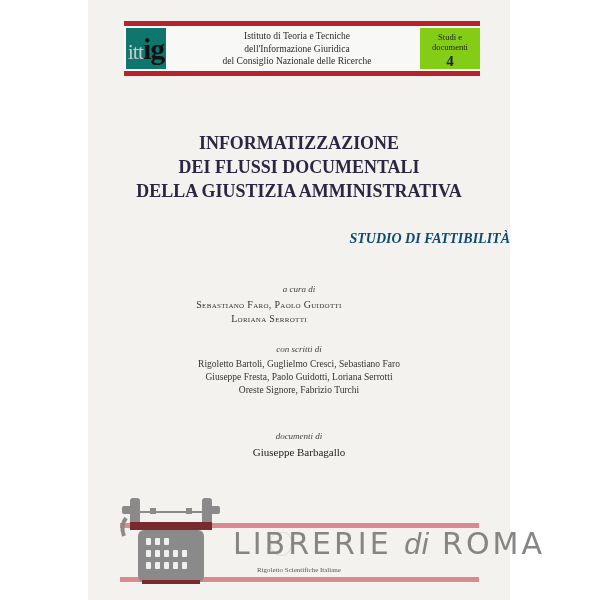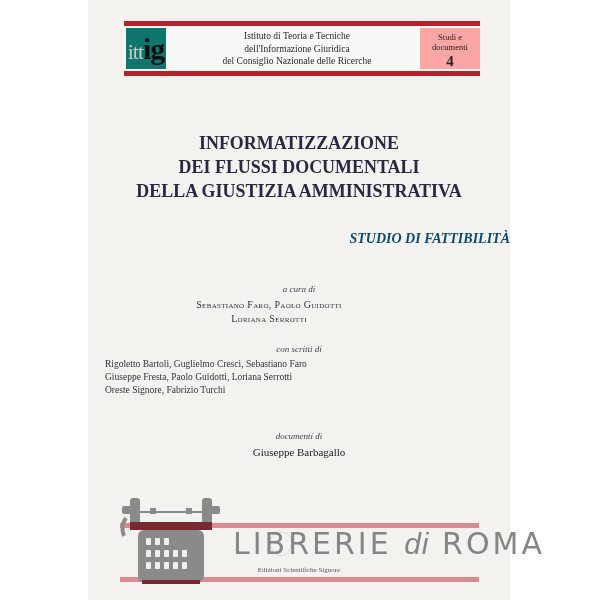--- a/index.html
+++ b/index.html
@@ -24,21 +24,21 @@
       background: #0f766e; font-size: 30px; line-height: 41px; text-align: center;
       letter-spacing: -1px;
     }
     .logo .it { color: #c8c8c8; font-size: 22px; }
     .logo .ig { color: #111; font-weight: bold; }
     .inst {
       position: absolute; left: 48px; top: 4px; width: 250px; text-align: center;
       font-size: 9.5px; line-height: 12.5px; color: #2a2a2a;
     }
     .series {
-      position: absolute; right: 0; top: 2px; width: 60px; height: 41px; background: #fca5a5;
+      position: absolute; right: 0; top: 2px; width: 60px; height: 41px; background: #84cc16;
       text-align: center; font-size: 8.5px; line-height: 10px; color: #222; padding-top: 4px; box-sizing: border-box;
     }
     .series .num { font-size: 15px; font-weight: bold; line-height: 17px; margin-top: 1px; display: block; }
 
     .title {
       position: absolute; left: 0; top: 131px; width: 422px; text-align: center;
       color: #2b2642; font-weight: bold; font-size: 19.5px; line-height: 24px;
       transform: scaleX(0.92);
     }
     .subtitle {
@@ -47,22 +47,22 @@
     }
     .smallital {
       position: absolute; left: 0; width: 422px; text-align: center;
       font-style: italic; font-size: 9px; color: #444;
     }
     .names {
       position: absolute; left: 0; width: 362px; text-align: center;
       font-size: 10px; line-height: 14px; color: #333; font-variant: small-caps; letter-spacing: 0.3px;
     }
     .contributors {
-      position: absolute; left: 0; top: 358px; width: 422px; text-align: left;
-      font-size: 9.5px; line-height: 13px; color: #333; padding-left: 17px;
+      position: absolute; left: 0; top: 358px; width: 422px; text-align: center;
+      font-size: 9.5px; line-height: 13px; color: #333;
     }
     .preface-name {
       position: absolute; left: 0; top: 446px; width: 422px; text-align: center;
       font-size: 11px; color: #222;
     }
 
     
     .pub-bar { position: absolute; left: 32px; width: 359px; height: 5px; background: #d98b8f; }
     .pub-bar.top { top: 523px; }
     .pub-bar.bot { top: 577px; }
@@ -125,21 +125,21 @@
     <div>Rigoletto Bartoli, Guglielmo Cresci, Sebastiano Faro</div>
     <div>Giuseppe Fresta, Paolo Guidotti, Loriana Serrotti</div>
     <div>Oreste Signore, Fabrizio Turchi</div>
   </div>
 
   <div class="smallital" style="top:431px;">documenti di</div>
   <div class="preface-name">Giuseppe Barbagallo</div>
 
   <div class="pub-bar top"></div>
   <div class="emblem"></div>
-  <div class="pub-name">Edizioni Scientifiche Signore</div>
+  <div class="pub-name">Rigoletto Scientifiche Italiane</div>
   <div class="pub-bar bot"></div>
 </div>
 
 <svg class="wm-type" viewBox="0 0 110 90" xmlns="http://www.w3.org/2000/svg">
   <rect x="14" y="2" width="10" height="30" rx="3" fill="#8a8a8a"></rect>
   <rect x="86" y="2" width="10" height="30" rx="3" fill="#8a8a8a"></rect>
   <rect x="6" y="10" width="10" height="8" rx="2" fill="#8a8a8a"></rect>
   <rect x="94" y="10" width="10" height="8" rx="2" fill="#8a8a8a"></rect>
   <line x1="24" y1="16" x2="86" y2="16" stroke="#8a8a8a" stroke-width="2"></line>
   <rect x="34" y="12" width="6" height="6" fill="#8a8a8a"></rect>

